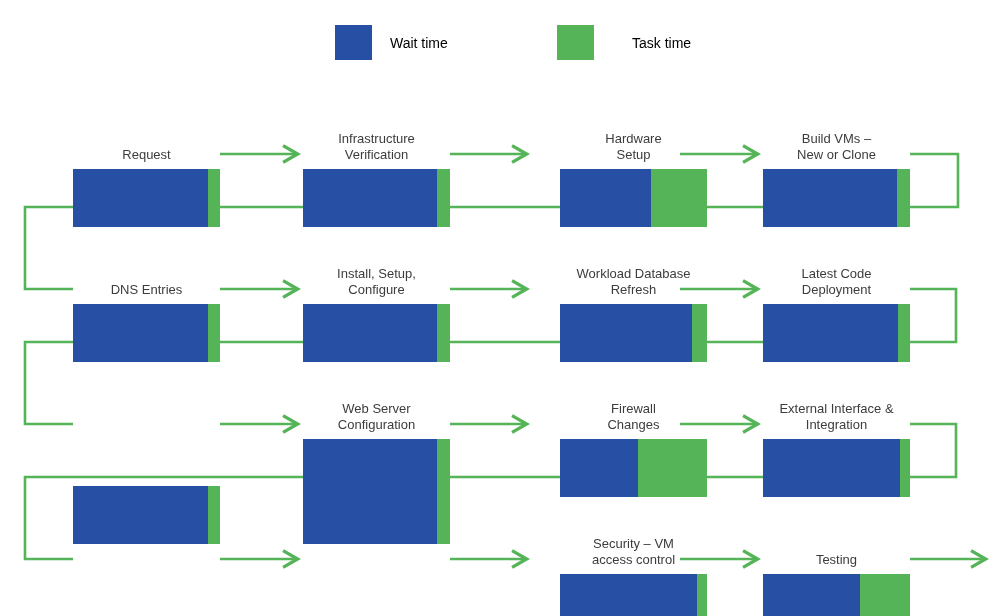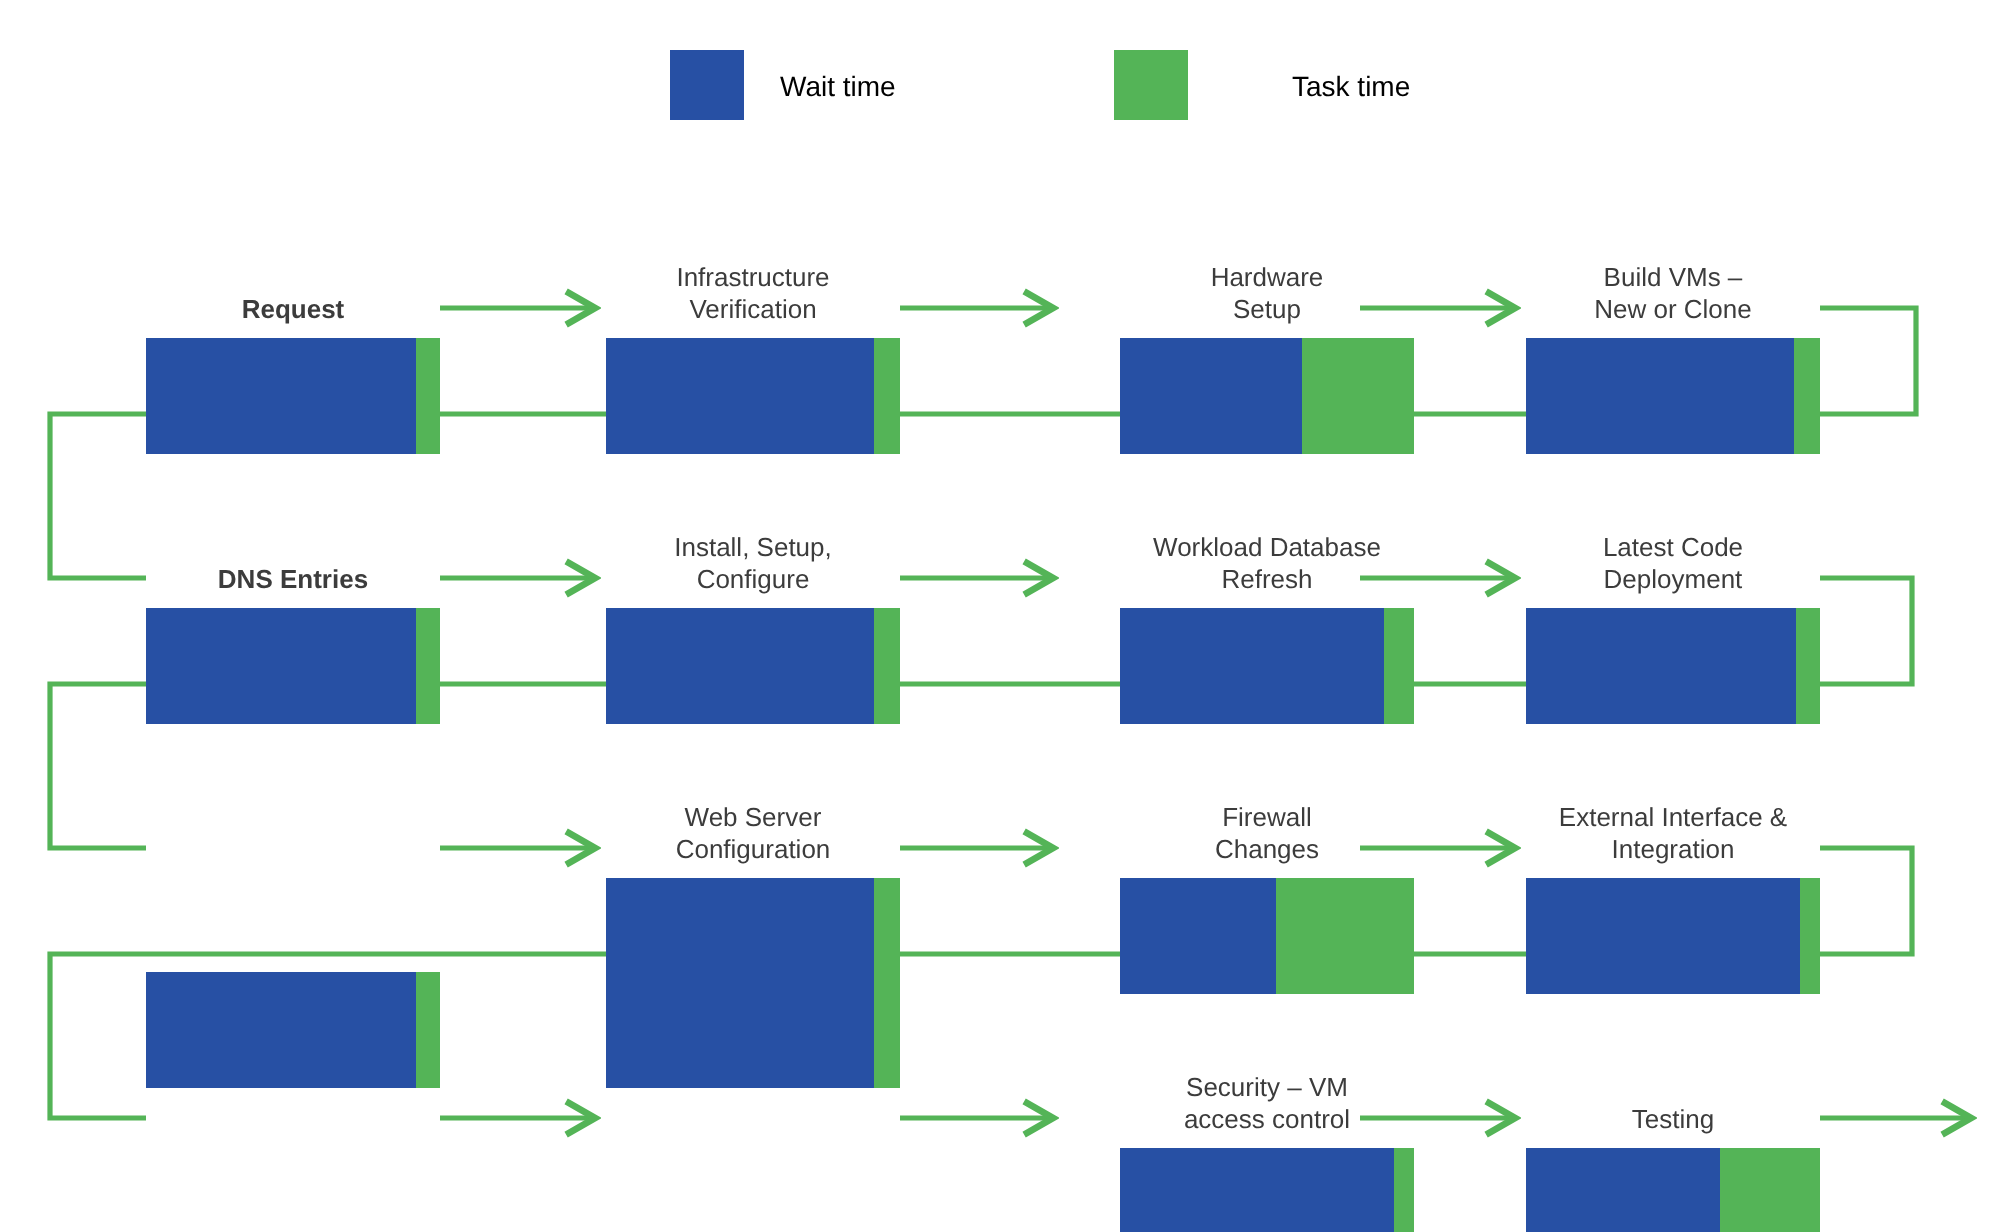--- a/index.html
+++ b/index.html
@@ -12,29 +12,29 @@
   }
   
   .legend-swatch{position:absolute;width:37px;height:35px;top:25px;}
   .legend-swatch.wait{left:335px;background:var(--blue);}
   .legend-swatch.task{left:557px;background:var(--green);}
   .legend-label{
     position:absolute;top:25px;height:35px;display:flex;align-items:center;
     font-size:14px;color:#000000;
   }
   .legend-label.wait{left:390px;}
-  .legend-label.task{left:646px;}
+  .legend-label.task{left:632px;}
   
   .overlay{position:absolute;left:0;top:0;pointer-events:none;}
   .connector{fill:none;stroke:var(--green);stroke-width:2.6px;}
   #arrowhead path{fill:none;stroke:var(--green);stroke-width:1.6px;}
   
   .step{position:absolute;width:147px;}
   .r1{top:81px;} .r2{top:216px;} .r3{top:351px;} .r4{top:486px;}
-  .c1{left:73px;font-weight:bold;} .c2{left:303px;} .c3{left:560px;} .c4{left:763px;}
+  .c1{left:73px;} .c2{left:303px;} .c3{left:560px;} .c4{left:763px;}
   .step-label{
     width:195px;margin-left:-24px;height:44px;
     display:flex;align-items:flex-end;justify-content:center;
     text-align:center;font-size:13px;line-height:16px;color:#3c3c3c;
     white-space:pre-line;padding-bottom:6px;box-sizing:border-box;margin-top:44px;
   }
   .bar{display:flex;height:58px;width:147px;}
   .bar-wait{flex:1 1 auto;background:var(--blue);}
   .bar-task{flex:0 0 auto;background:var(--green);}
 </style>

